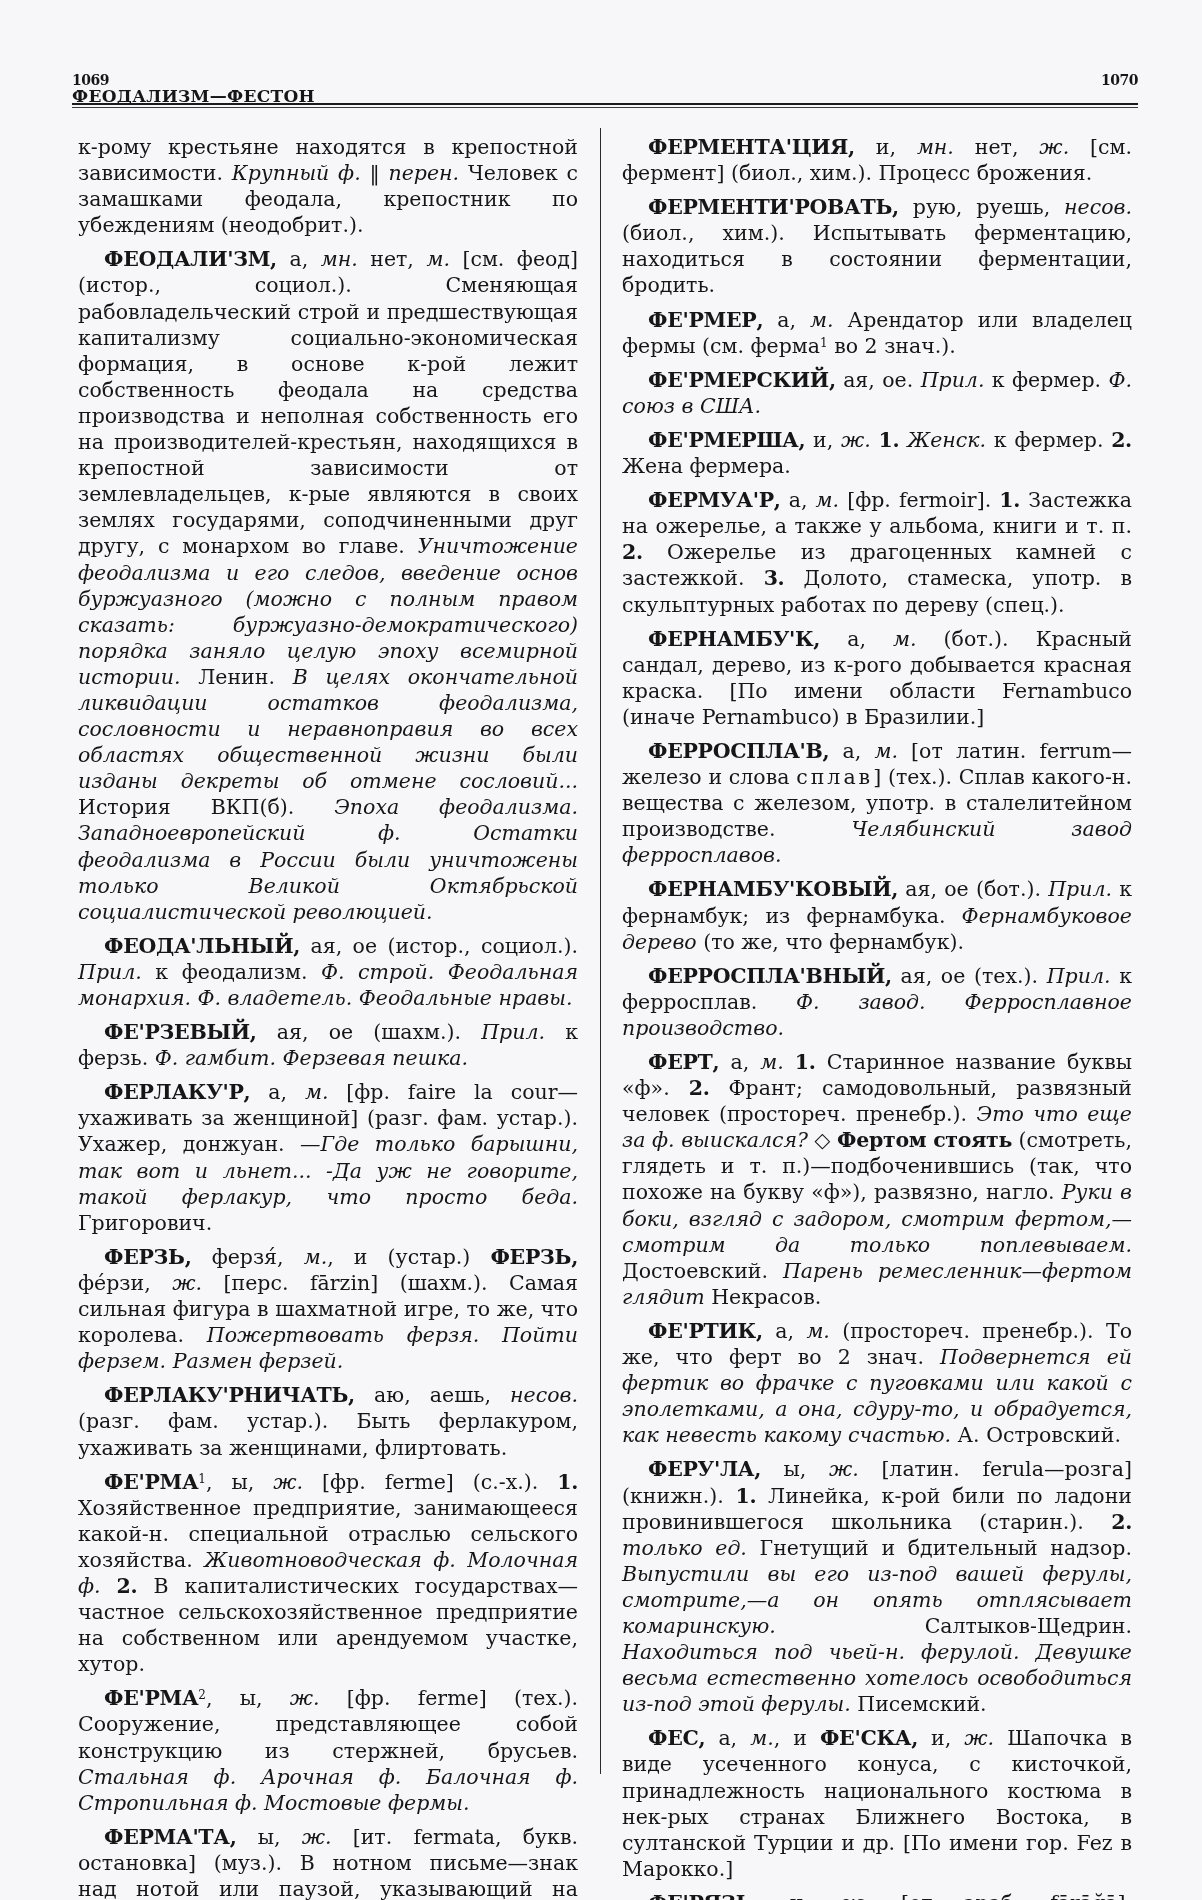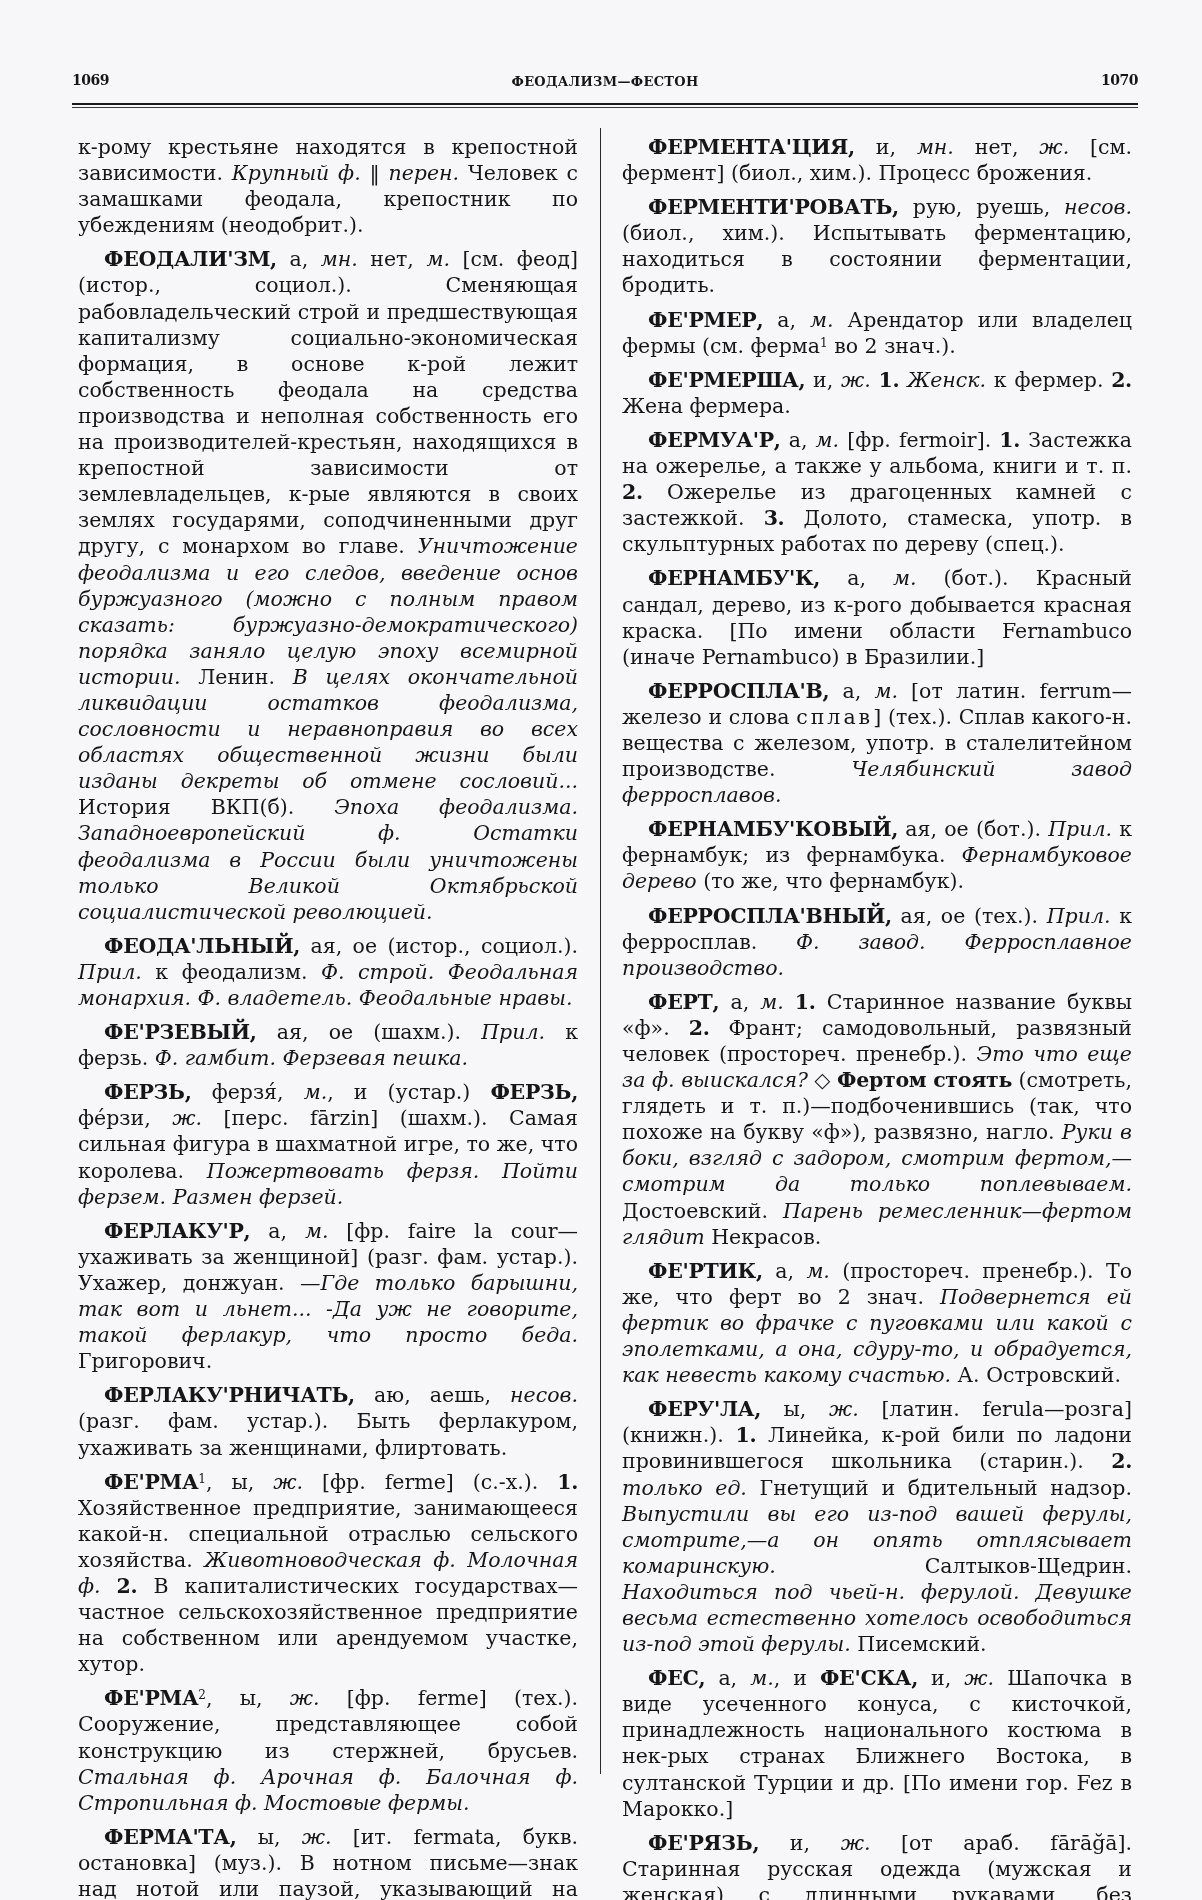--- a/index.html
+++ b/index.html
@@ -14,22 +14,22 @@
     .page-header {
       position: absolute; left: 72px; top: 72px; width: 1066px; height: 28px;
     }
     .page-num {
       position: absolute; top: 0; font-weight: bold; font-size: 14px;
       font-family: "DejaVu Serif", serif; letter-spacing: -0.5px;
     }
     .page-num.left { left: 0; }
     .page-num.right { right: 0; }
     .running-head {
-      position: absolute; top: 2px; left: 0; right: 0; text-align: center;
-      font-weight: bold; font-size: 13px; letter-spacing: 0.3px;
+      position: absolute; top: 14px; left: 0; right: 0; 
+      font-weight: bold; font-size: 17px; letter-spacing: 0.3px;
     }
     .rule-thick {
       position: absolute; left: 72px; width: 1066px; top: 103px; height: 2px; background: #1a1a1a;
     }
     .rule-thin {
       position: absolute; left: 72px; width: 1066px; top: 107px; height: 1px; background: #3a3a3a;
     }
     .col {
       position: absolute; top: 126px;
       font-size: 20.5px; line-height: 26.1px;
@@ -58,32 +58,33 @@
   <span class="page-num right">1070</span>
 </div>
 <div class="rule-thick"></div>
 <div class="rule-thin"></div>
 
 <div class="col left">
     <p class="entry"><span>к-рому крестьяне находятся в крепостной зависимости. </span><span class="i">Крупный ф.</span><span> ‖ </span><span class="i">перен.</span><span> Человек с замашками феодала, крепостник по убеждениям (неодобрит.).</span></p>
     <p class="entry indent"><span class="b">ФЕОДАЛИ'ЗМ,</span><span> а, </span><span class="i">мн.</span><span> нет, </span><span class="i">м.</span><span> [см. феод] (истор., социол.). Сменяющая рабовладельческий строй и предшествующая капитализму социально-экономическая формация, в основе к-рой лежит собственность феодала на средства производства и неполная собственность его на производителей-крестьян, находящихся в крепостной зависимости от землевладельцев, к-рые являются в своих землях государями, соподчиненными друг другу, с монархом во главе. </span><span class="i">Уничтожение феодализма и его следов, введение основ буржуазного (можно с полным правом сказать: буржуазно-демократического) порядка заняло целую эпоху всемирной истории.</span><span> Ленин. </span><span class="i">В целях окончательной ликвидации остатков феодализма, сословности и неравноправия во всех областях общественной жизни были изданы декреты об отмене сословий...</span><span> История ВКП(б). </span><span class="i">Эпоха феодализма. Западноевропейский ф. Остатки феодализма в России были уничтожены только Великой Октябрьской социалистической революцией.</span></p>
     <p class="entry indent"><span class="b">ФЕОДА'ЛЬНЫЙ,</span><span> ая, ое (истор., социол.). </span><span class="i">Прил.</span><span> к феодализм. </span><span class="i">Ф. строй. Феодальная монархия. Ф. владетель. Феодальные нравы.</span></p>
     <p class="entry indent"><span class="b">ФЕ'РЗЕВЫЙ,</span><span> ая, ое (шахм.). </span><span class="i">Прил.</span><span> к ферзь. </span><span class="i">Ф. гамбит. Ферзевая пешка.</span></p>
+    <p class="entry indent"><span class="b">ФЕРЛАКУ'Р,</span><span> а, </span><span class="i">м.</span><span> [фр. faire la cour—ухаживать за женщиной] (разг. фам. устар.). Ухажер, донжуан. </span><span class="i">—Где только барышни, так вот и льнет... -Да уж не говорите, такой ферлакур, что просто беда.</span><span> Григорович.</span></p>
     <p class="entry indent"><span class="b">ФЕРЗЬ,</span><span> ферзя́, </span><span class="i">м.</span><span>, и (устар.) </span><span class="b">ФЕРЗЬ,</span><span> фе́рзи, </span><span class="i">ж.</span><span> [перс. fārzin] (шахм.). Самая сильная фигура в шахматной игре, то же, что королева. </span><span class="i">Пожертвовать ферзя. Пойти ферзем. Размен ферзей.</span></p>
-    <p class="entry indent"><span class="b">ФЕРЛАКУ'Р,</span><span> а, </span><span class="i">м.</span><span> [фр. faire la cour—ухаживать за женщиной] (разг. фам. устар.). Ухажер, донжуан. </span><span class="i">—Где только барышни, так вот и льнет... -Да уж не говорите, такой ферлакур, что просто беда.</span><span> Григорович.</span></p>
     <p class="entry indent"><span class="b">ФЕРЛАКУ'РНИЧАТЬ,</span><span> аю, аешь, </span><span class="i">несов.</span><span> (разг. фам. устар.). Быть ферлакуром, ухаживать за женщинами, флиртовать.</span></p>
     <p class="entry indent"><span class="b">ФЕ'РМА</span><sup>1</sup><span>, ы, </span><span class="i">ж.</span><span> [фр. ferme] (с.-х.). </span><span class="b">1.</span><span> Хозяйственное предприятие, занимающееся какой-н. специальной отраслью сельского хозяйства. </span><span class="i">Животноводческая ф. Молочная ф.</span><span> </span><span class="b">2.</span><span> В капиталистических государствах—частное сельскохозяйственное предприятие на собственном или арендуемом участке, хутор.</span></p>
     <p class="entry indent"><span class="b">ФЕ'РМА</span><sup>2</sup><span>, ы, </span><span class="i">ж.</span><span> [фр. ferme] (тех.). Сооружение, представляющее собой конструкцию из стержней, брусьев. </span><span class="i">Стальная ф. Арочная ф. Балочная ф. Стропильная ф. Мостовые фермы.</span></p>
     <p class="entry indent"><span class="b">ФЕРМА'ТА,</span><span> ы, </span><span class="i">ж.</span><span> [ит. fermata, букв. остановка] (муз.). В нотном письме—знак над нотой или паузой, указывающий на необходимость нек-рого продления, затяжки звука или паузы при исполнении. ‖ Продление звука или паузы при исполнении, в соответствии с таким знаком. </span></p>
   </div>
 <div class="divider"></div>
 <div class="col right">
     <p class="entry indent"><span class="b">ФЕРМЕНТА'ЦИЯ,</span><span> и, </span><span class="i">мн.</span><span> нет, </span><span class="i">ж.</span><span> [см. фермент] (биол., хим.). Процесс брожения.</span></p>
     <p class="entry indent"><span class="b">ФЕРМЕНТИ'РОВАТЬ,</span><span> рую, руешь, </span><span class="i">несов.</span><span> (биол., хим.). Испытывать ферментацию, находиться в состоянии ферментации, бродить.</span></p>
     <p class="entry indent"><span class="b">ФЕ'РМЕР,</span><span> а, </span><span class="i">м.</span><span> Арендатор или владелец фермы (см. ферма</span><sup>1</sup><span> во 2 знач.).</span></p>
+    <p class="entry indent"><span class="b">ФЕ'РМЕРСКИЙ,</span><span> ая, ое. </span><span class="i">Прил.</span><span> к фермер. </span><span class="i">Ф. союз в США.</span></p>
     <p class="entry indent"><span class="b">ФЕ'РМЕРША,</span><span> и, </span><span class="i">ж.</span><span> </span><span class="b">1.</span><span> </span><span class="i">Женск.</span><span> к фермер. </span><span class="b">2.</span><span> Жена фермера.</span></p>
     <p class="entry indent"><span class="b">ФЕРМУА'Р,</span><span> а, </span><span class="i">м.</span><span> [фр. fermoir]. </span><span class="b">1.</span><span> Застежка на ожерелье, а также у альбома, книги и т. п. </span><span class="b">2.</span><span> Ожерелье из драгоценных камней с застежкой. </span><span class="b">3.</span><span> Долото, стамеска, употр. в скульптурных работах по дереву (спец.).</span></p>
     <p class="entry indent"><span class="b">ФЕРНАМБУ'К,</span><span> а, </span><span class="i">м.</span><span> (бот.). Красный сандал, дерево, из к-рого добывается красная краска. [По имени области Fernambuco (иначе Pernambuco) в Бразилии.]</span></p>
     <p class="entry indent"><span class="b">ФЕРРОСПЛА'В,</span><span> а, </span><span class="i">м.</span><span> [от латин. ferrum—железо и слова </span><span class="sp">сплав</span><span>] (тех.). Сплав какого-н. вещества с железом, употр. в сталелитейном производстве. </span><span class="i">Челябинский завод ферросплавов.</span></p>
     <p class="entry indent"><span class="b">ФЕРНАМБУ'КОВЫЙ,</span><span> ая, ое (бот.). </span><span class="i">Прил.</span><span> к фернамбук; из фернамбука. </span><span class="i">Фернамбуковое дерево</span><span> (то же, что фернамбук).</span></p>
     <p class="entry indent"><span class="b">ФЕРРОСПЛА'ВНЫЙ,</span><span> ая, ое (тех.). </span><span class="i">Прил.</span><span> к ферросплав. </span><span class="i">Ф. завод. Ферросплавное производство.</span></p>
     <p class="entry indent"><span class="b">ФЕРТ,</span><span> а, </span><span class="i">м.</span><span> </span><span class="b">1.</span><span> Старинное название буквы «ф». </span><span class="b">2.</span><span> Франт; самодовольный, развязный человек (простореч. пренебр.). </span><span class="i">Это что еще за ф. выискался?</span><span> ◇ </span><span class="b">Фертом стоять</span><span> (смотреть, глядеть и т. п.)—подбоченившись (так, что похоже на букву «ф»), развязно, нагло. </span><span class="i">Руки в боки, взгляд с задором, смотрим фертом,—смотрим да только поплевываем.</span><span> Достоевский. </span><span class="i">Парень ремесленник—фертом глядит</span><span> Некрасов.</span></p>
     <p class="entry indent"><span class="b">ФЕ'РТИК,</span><span> а, </span><span class="i">м.</span><span> (простореч. пренебр.). То же, что ферт во 2 знач. </span><span class="i">Подвернется ей фертик во фрачке с пуговками или какой с эполетками, а она, сдуру-то, и обрадуется, как невесть какому счастью.</span><span> А. Островский.</span></p>
     <p class="entry indent"><span class="b">ФЕРУ'ЛА,</span><span> ы, </span><span class="i">ж.</span><span> [латин. ferula—розга] (книжн.). </span><span class="b">1.</span><span> Линейка, к-рой били по ладони провинившегося школьника (старин.). </span><span class="b">2.</span><span> </span><span class="i">только ед.</span><span> Гнетущий и бдительный надзор. </span><span class="i">Выпустили вы его из-под вашей ферулы, смотрите,—а он опять отплясывает комаринскую.</span><span> Салтыков-Щедрин. </span><span class="i">Находиться под чьей-н. ферулой. Девушке весьма естественно хотелось освободиться из-под этой ферулы.</span><span> Писемский.</span></p>
     <p class="entry indent"><span class="b">ФЕС,</span><span> а, </span><span class="i">м.</span><span>, и </span><span class="b">ФЕ'СКА,</span><span> и, </span><span class="i">ж.</span><span> Шапочка в виде усеченного конуса, с кисточкой, принадлежность национального костюма в нек-рых странах Ближнего Востока, в султанской Турции и др. [По имени гор. Fez в Марокко.]</span></p>

